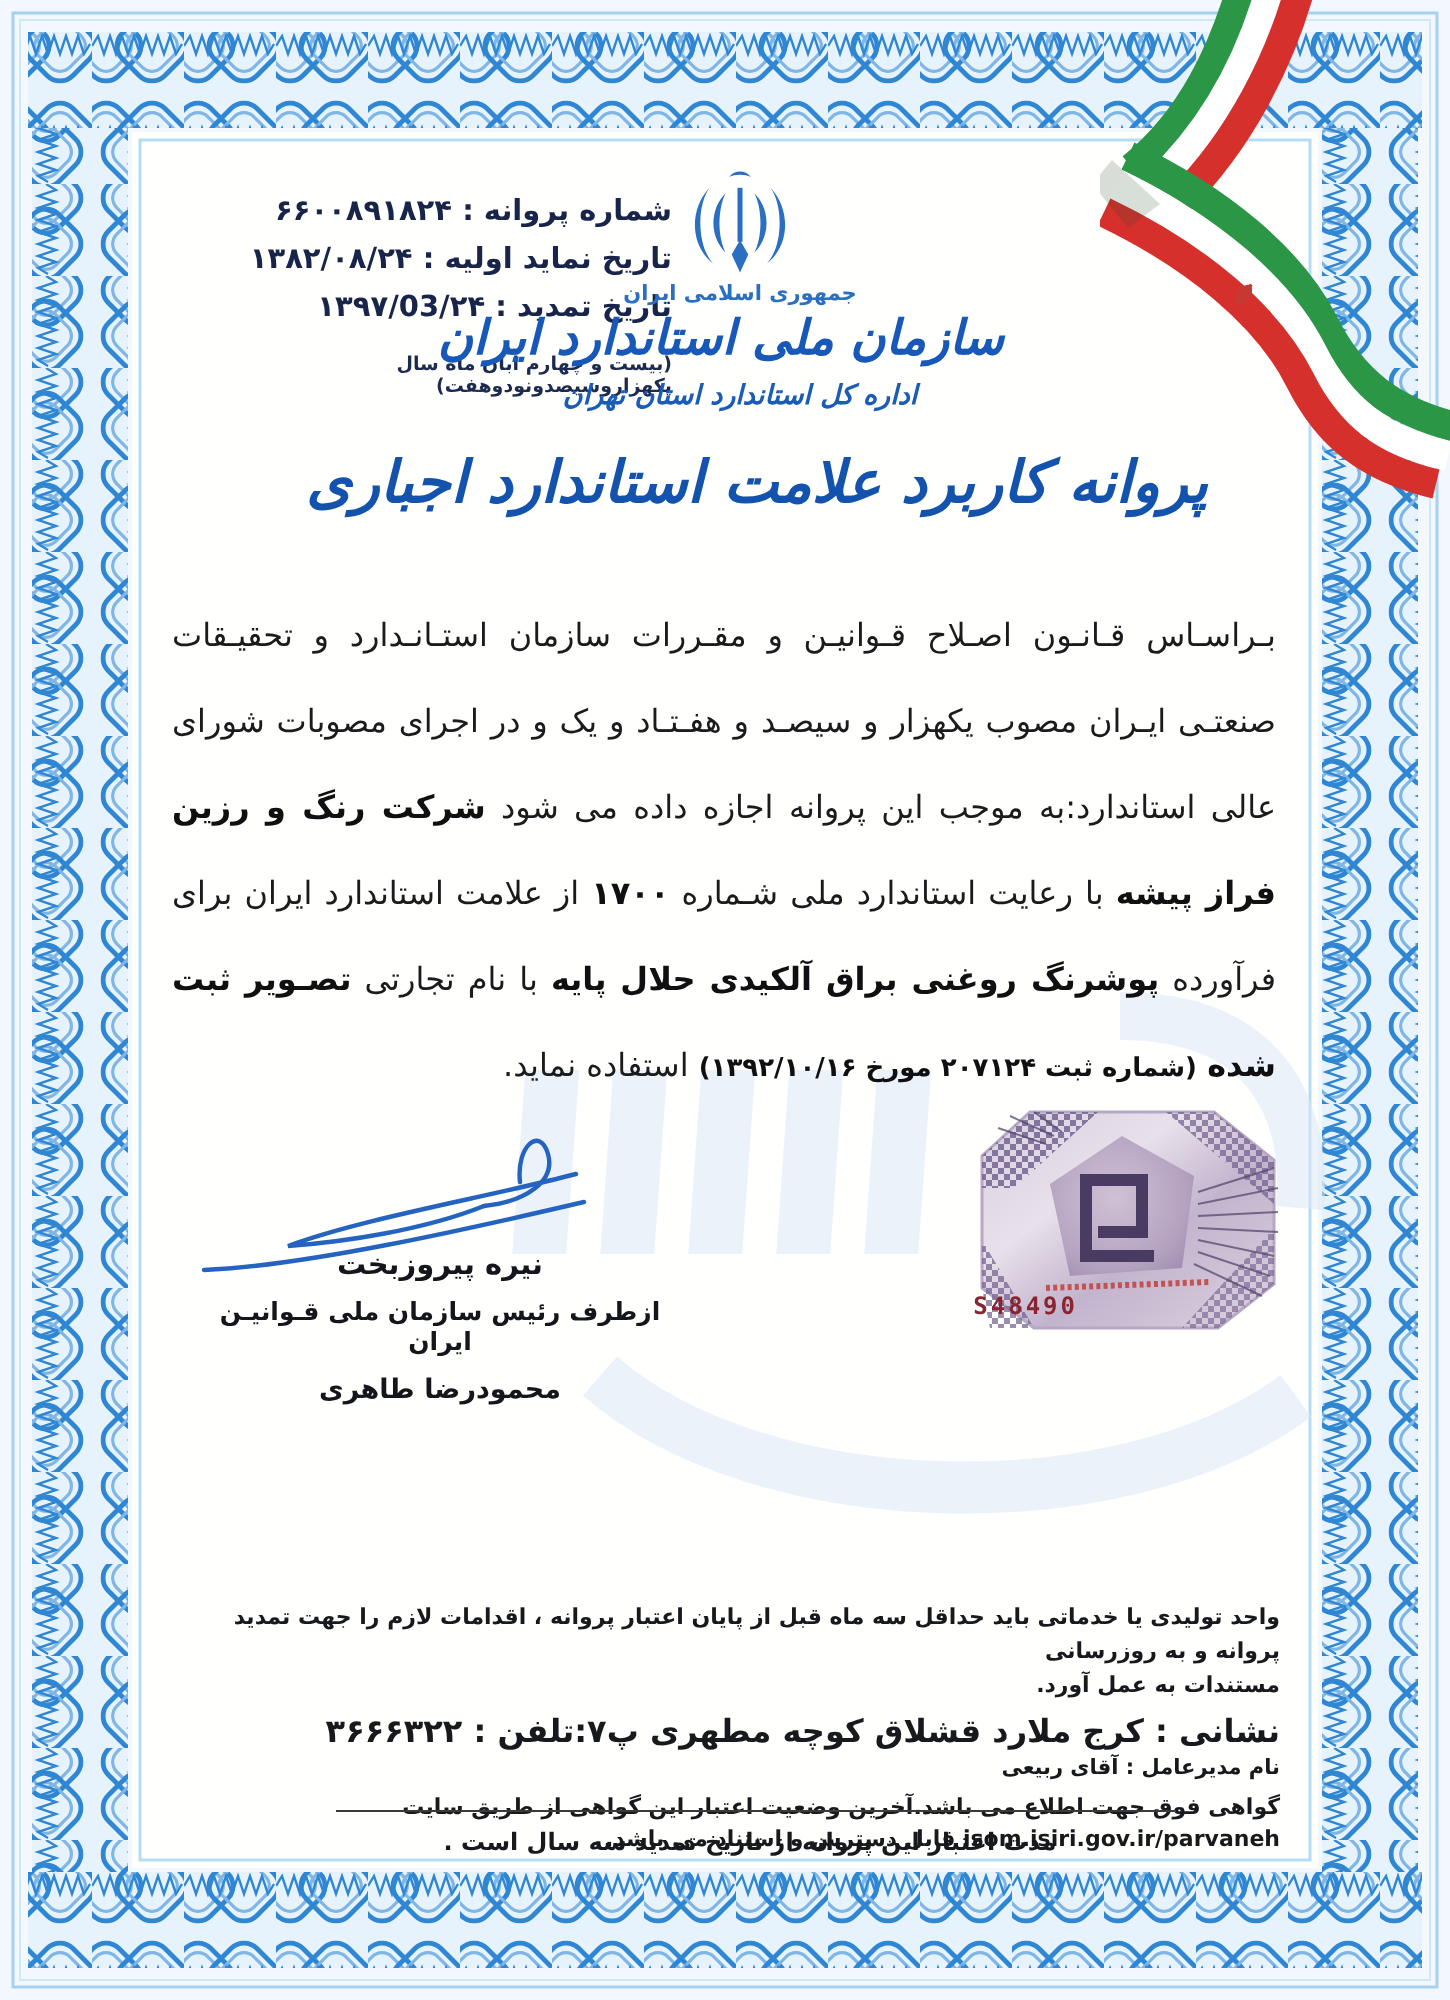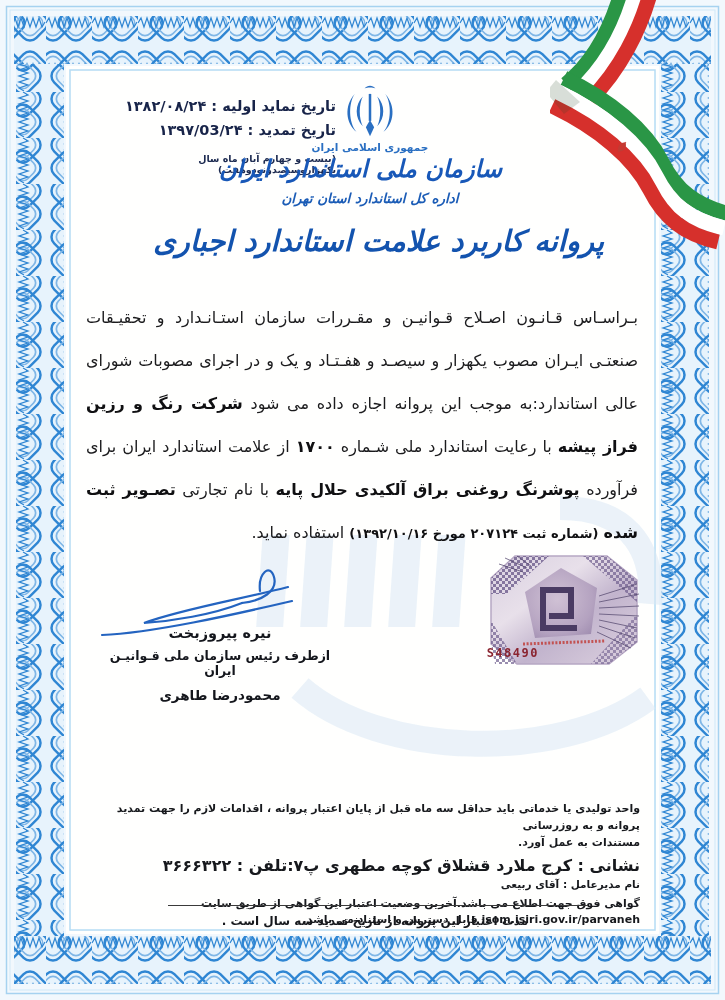--- a/index.html
+++ b/index.html
@@ -110,20 +110,24 @@
       <path d="M 2 106 C 48 128 84 158 100 190 C 114 218 134 234 168 242" stroke="#d6302c" stroke-width="15"></path>
       <path d="M 6 80 L 30 102 L 14 114 L -4 92 Z" fill="rgba(40,70,40,.18)" stroke="none"></path>
       <g transform="translate(72,147) rotate(38)" stroke="#c23b34" stroke-width="1.6">
         <path d="M0,-5 C3.5,-2 3.5,2 0,5 M0,-5 C-3.5,-2 -3.5,2 0,5 M0,-6 L0,6"></path>
       </g>
     </g>
   </svg>
 
   <div class="layer info-block">
     <div class="info-row">
+      <span>شماره پروانه :</span>
+      <span>۶۶۰۰۸۹۱۸۲۴</span>
+    </div>
+    <div class="info-row">
       <span>تاریخ نماید اولیه :</span>
       <span>۱۳۸۲/۰۸/۲۴</span>
     </div>
     <div class="info-row">
       <span>تاریخ تمدید :</span>
       <span>۱۳۹۷/03/۲۴</span>
     </div>
     <div class="info-note">(بیست و چهارم آبان ماه سال یکهزاروسیصدونودوهفت)</div>
   </div>
 

